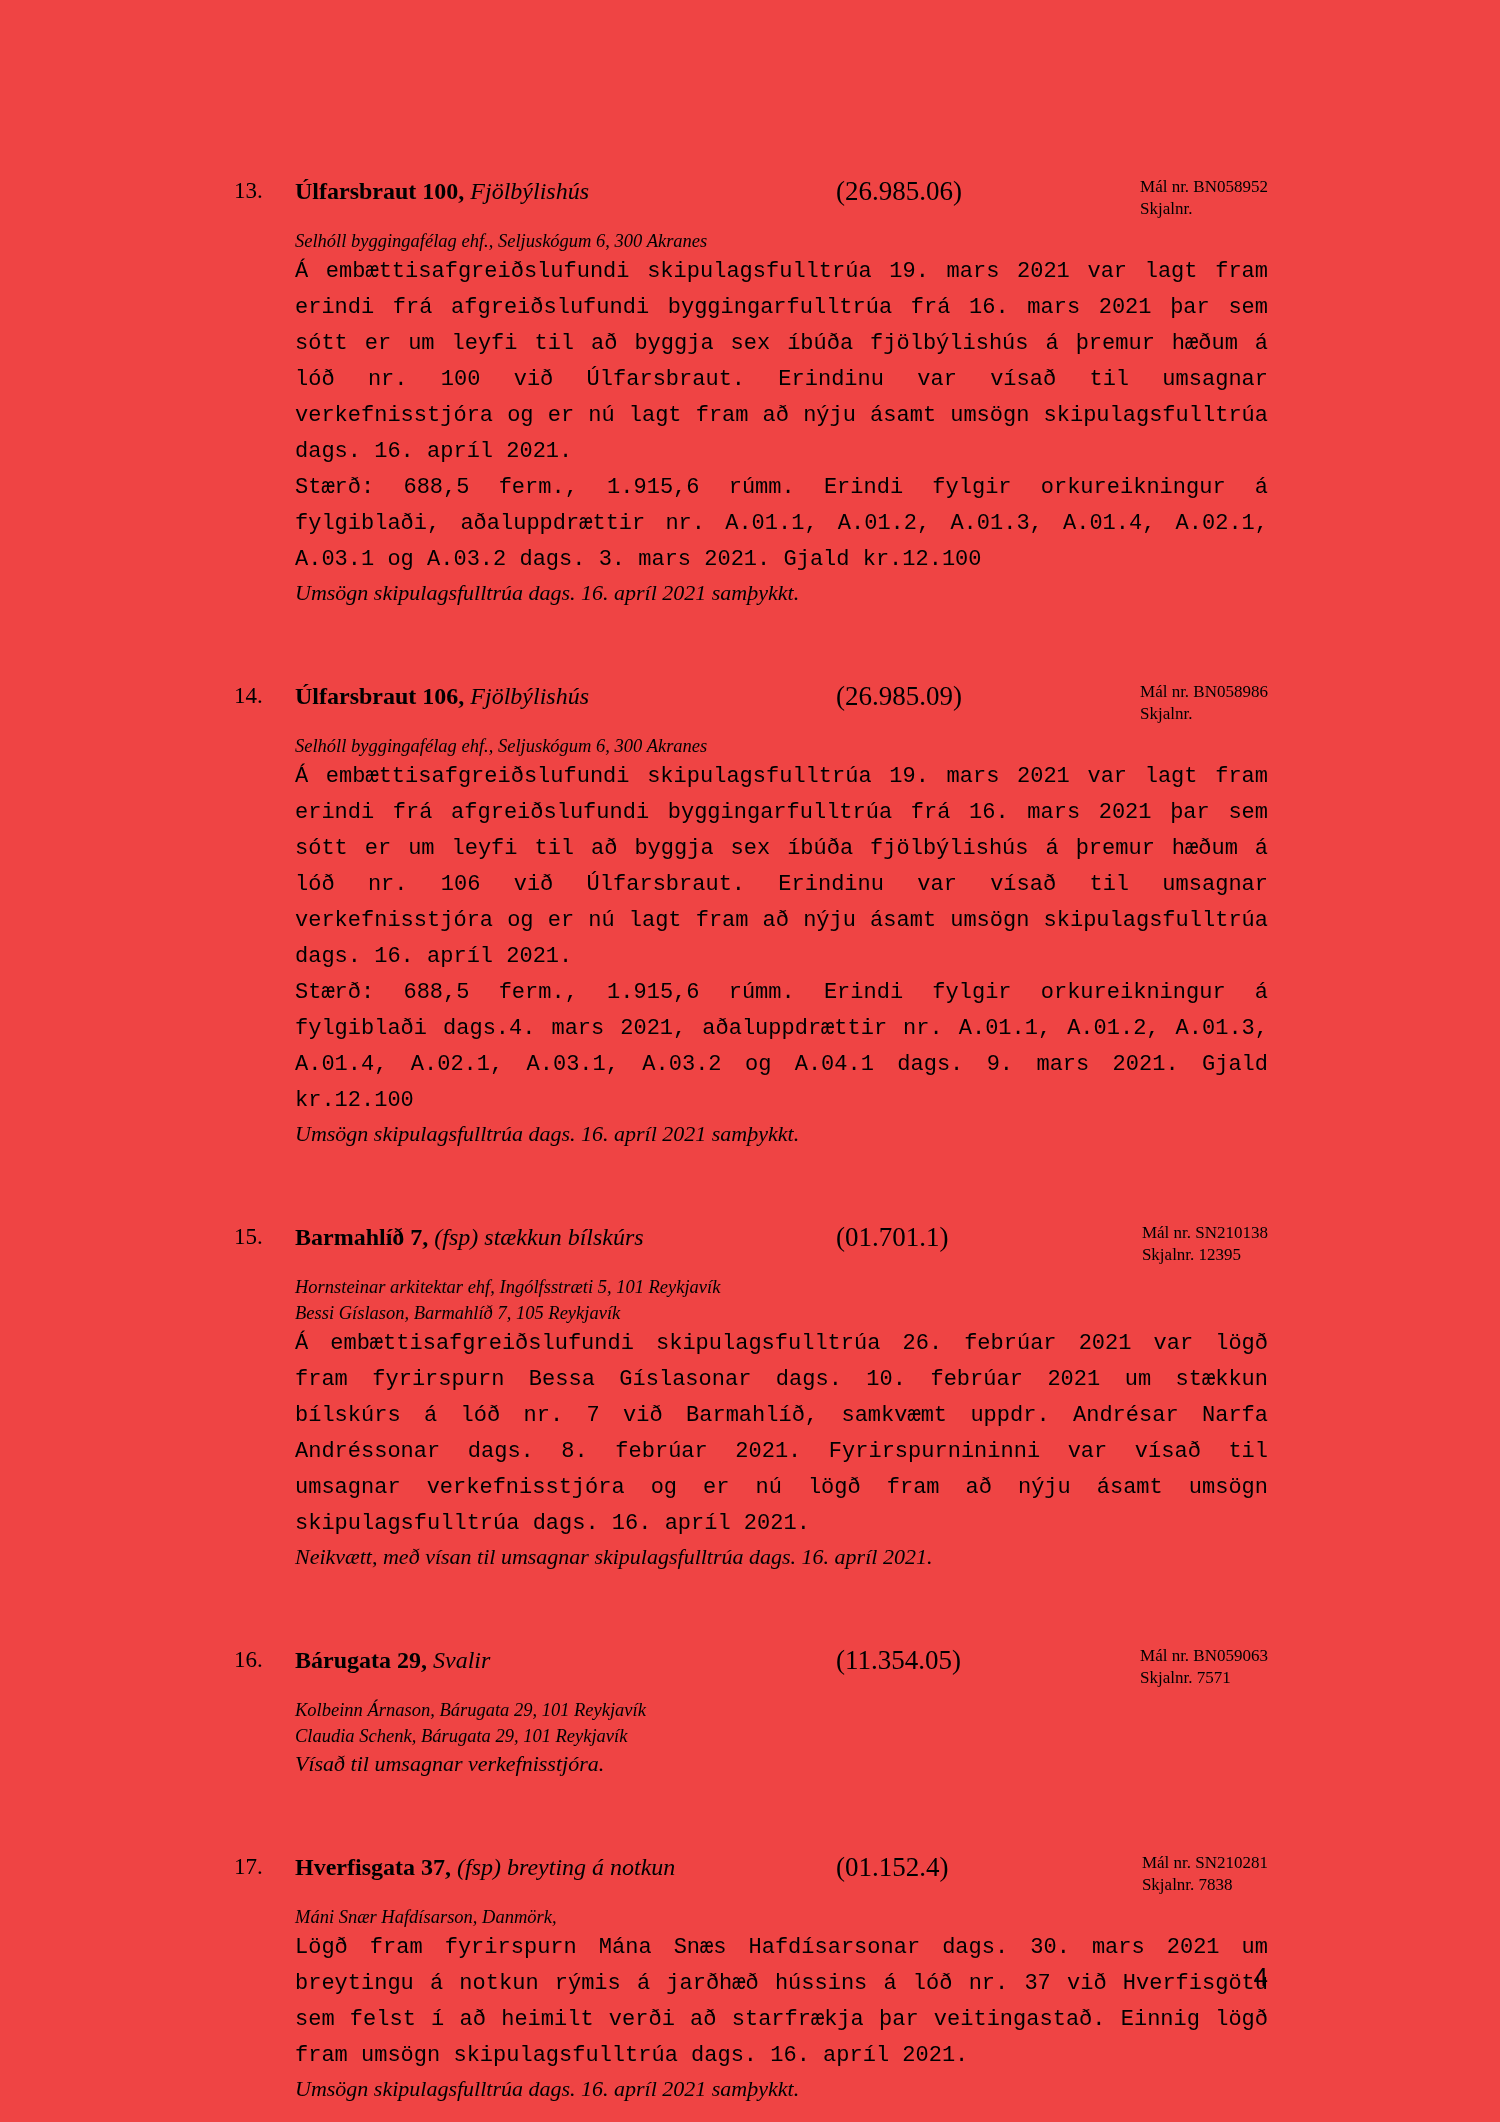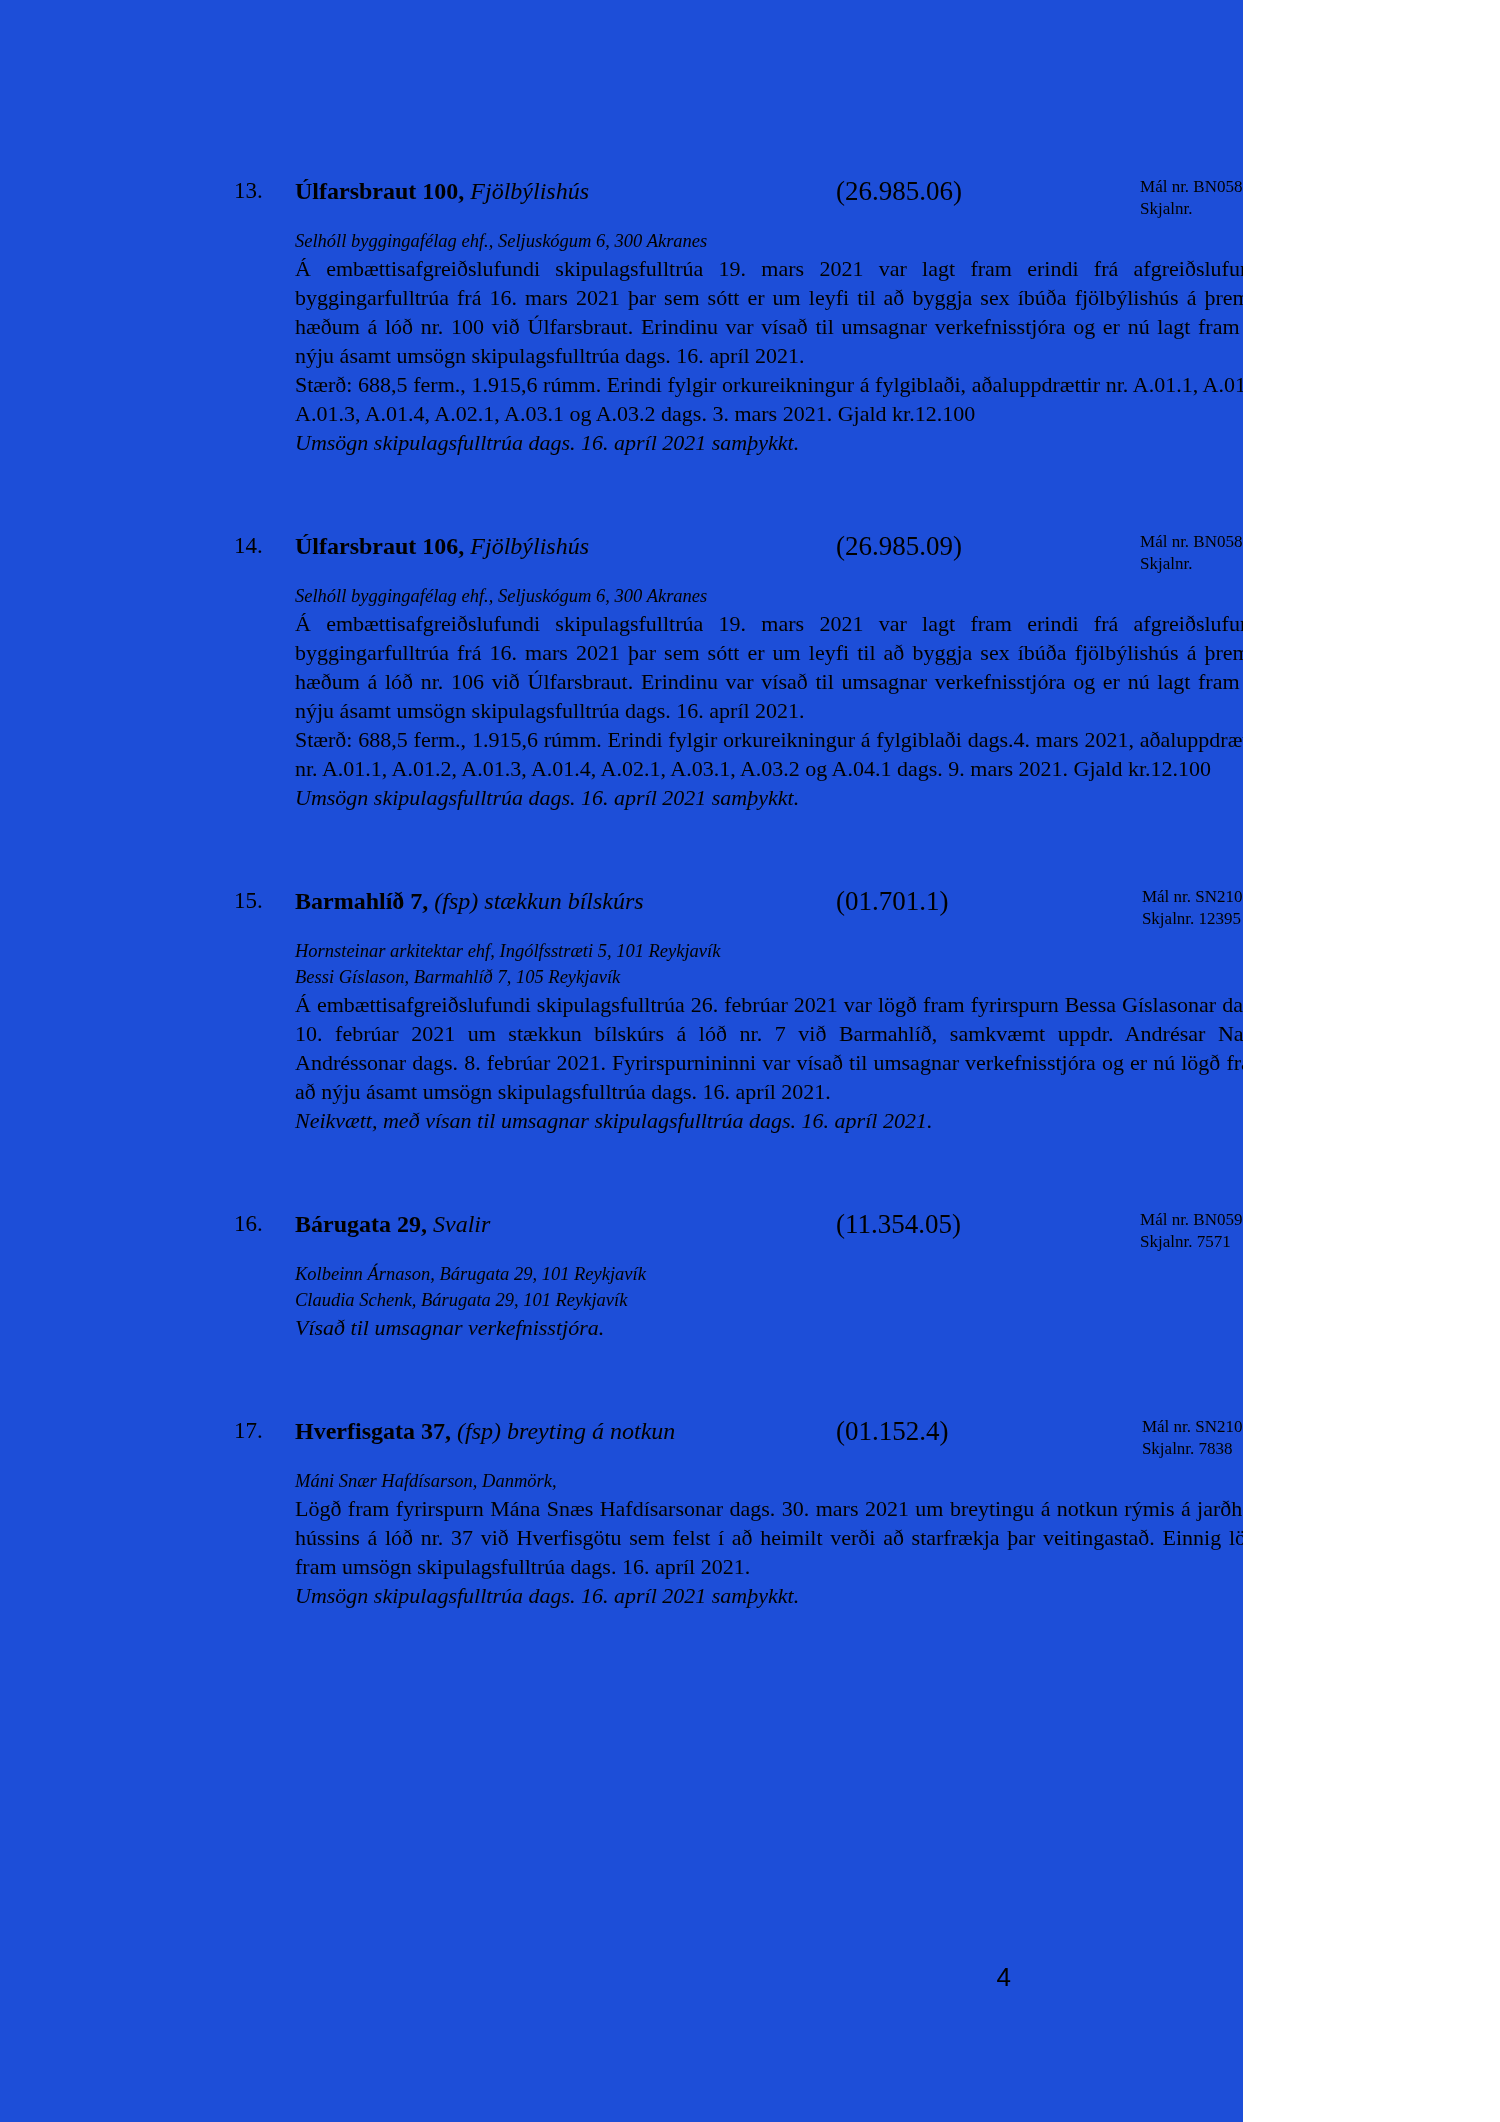--- a/index.html
+++ b/index.html
@@ -2,23 +2,23 @@
 <html><head>
 <meta charset="utf-8">
 <style>
   html, body {
     margin: 0;
     padding: 0;
     background: #ffffff;
   }
   .page {
     position: relative;
-    width: 1243px;
+    width: 1500px;
     height: 2122px;
-    background: #1d4ed8;
+    background: #ef4444;
     color: #000000;
     font-family: "Liberation Serif", serif;
     overflow: hidden;
   }
   .content {
     position: absolute;
     left: 234px;
     top: 176px;
     width: 1034px;
   }
@@ -71,21 +71,22 @@
   .addresses {
     margin: 22px 0 0 61px;
     font-size: 18.5px;
     line-height: 26px;
     font-style: italic;
   }
   .addresses div:empty { display: none; }
   .item-body {
     margin: 0 0 0 61px;
     font-size: 22px;
-    line-height: 29px;
+    line-height: 36px;
+    font-family: Liberation Mono, monospace;
   }
   .item-body p {
     margin: 0;
     text-align: justify;
   }
   .item-body p:empty { display: none; }
   .conclusion {
     margin: 0 0 0 61px;
     font-size: 22px;
     line-height: 30px;

